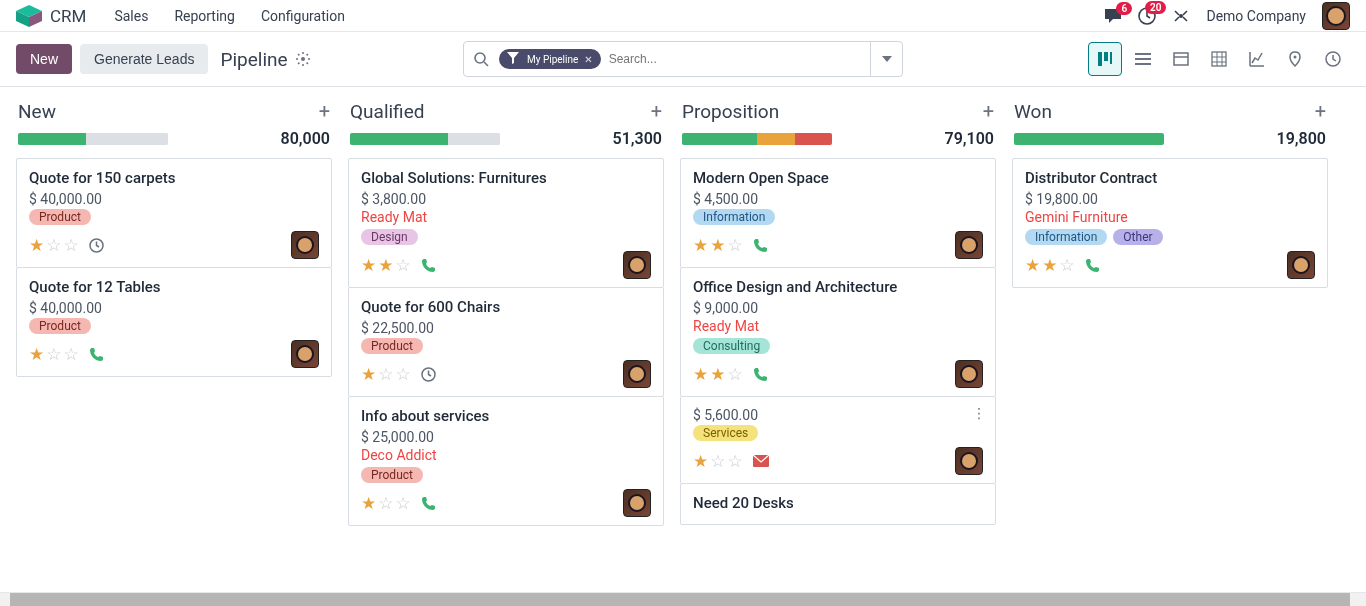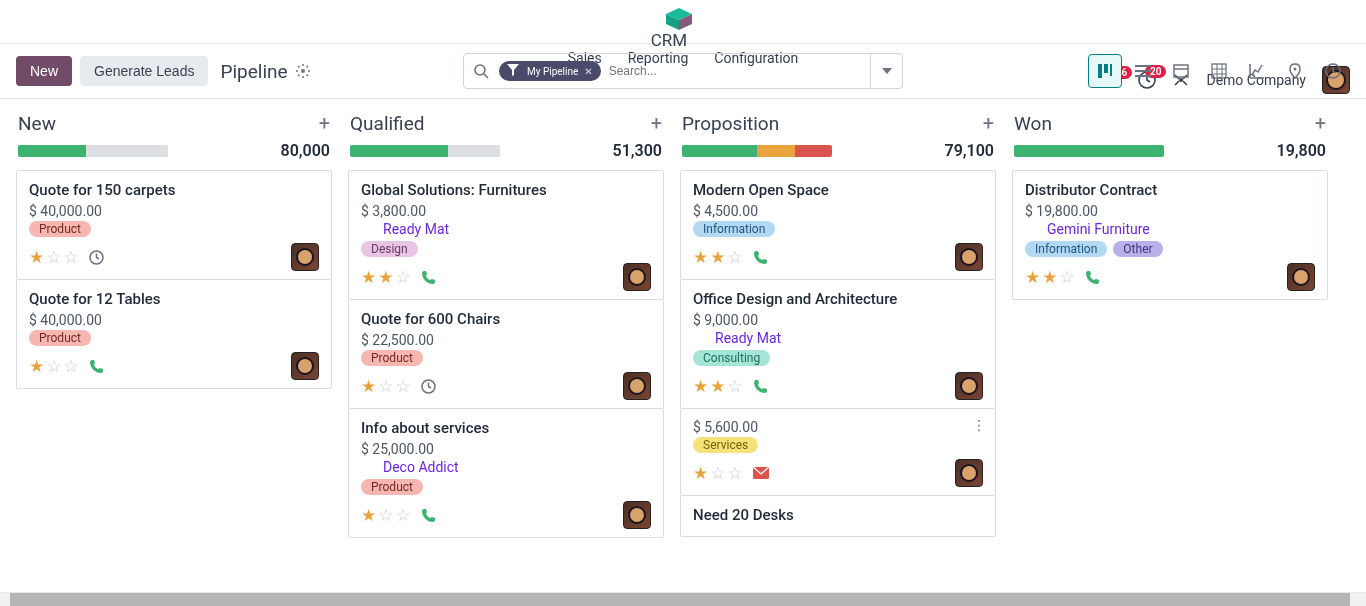--- a/index.html
+++ b/index.html
@@ -1,19 +1,19 @@
 <!DOCTYPE html>
 <html><head>
 <meta charset="utf-8">
 <style>
 * { box-sizing: border-box; margin: 0; padding: 0; }
 body { font-family: -apple-system, BlinkMacSystemFont, "Segoe UI", Roboto, sans-serif; background: #fff; color: #374151; width: 1366px; height: 606px; overflow: hidden; font-size: 14px; }
 
 
-.topnav { display: flex; align-items: center; height: 44px; padding: 8px 16px; border-bottom: 1px solid #e5e7eb; flex-direction: column; }
+.topnav { display: flex; align-items: center; height: 32px; padding: 8px 16px; border-bottom: 1px solid #e5e7eb; }
 .logo { width: 26px; height: 22px; margin-right: 8px; position: relative; }
 .appname { font-size: 17px; font-weight: 400; color: #374151; margin-right: 28px; }
 .navmenu { display: flex; gap: 26px; }
 .navmenu a { color: #374151; text-decoration: none; font-size: 14px; cursor: pointer; }
 .tright { margin-left: auto; display: flex; align-items: center; gap: 16px; }
 .badge-icon { position: relative; display: inline-flex; align-items: center; }
 .badge-icon .count { position: absolute; top: -6px; right: -10px; background: #e11d48; color: #fff; font-size: 10px; font-weight: 600; border-radius: 10px; padding: 1px 5px; min-width: 16px; text-align: center; }
 .company-name { font-size: 14px; color: #374151; }
 .avatar { width: 28px; height: 28px; border-radius: 4px; background: linear-gradient(135deg,#4a2f23,#7a4535); border:1px solid #222; display:flex; align-items:center; justify-content:center; overflow:hidden;}
 .avatar-inner{width:20px;height:20px;border-radius:50%;background:#d9a26b;border:2px solid #1a1520;position:relative;}
@@ -45,21 +45,21 @@
 .col-add { font-size:20px; color:#6b7280; cursor:pointer; font-weight:400; }
 .progressrow { display:flex; align-items:center; gap: 10px; margin-bottom: 10px; padding: 0 2px; text-align: right;}
 .progress { flex:0 0 150px; height:12px; border-radius:2px; background:#dcdfe3; display:flex; overflow:hidden; }
 .pseg { height:100%; }
 .pseg.green{background:#3cb371;} .pseg.grey{background:#dcdfe3;} .pseg.orange{background:#e8a33d;} .pseg.red{background:#d9534f;}
 .col-total { margin-left:auto; font-size:16px; font-weight:600; color:#1f2937; }
 .cards { display:flex; flex-direction:column; gap:0; }
 .card { border:1px solid #d8dde3; border-radius:2px; background:#fff; padding:10px 12px 8px 12px; margin-bottom:-1px; position:relative; }
 .card-title { font-size:15px; font-weight:500; color:#1f2937; margin-bottom:4px; }
 .card-amt { font-size:14px; color:#4b5563; margin-bottom:2px; }
-.card-partner { font-size:14px; color:#6d28d9; margin-bottom:4px;margin-left:22px; }
+.card-partner { font-size:14px; color:#ef4444; margin-bottom:4px; }
 .tags { display:flex; gap:6px; margin-bottom:6px; flex-wrap:wrap;}
 .tag { border-radius:12px; padding:1px 10px; font-size:12px; }
 .tag-product{background:#f5b7b1;color:#78281f;} .tag-design{background:#e8c5e5;color:#6b3869;} .tag-information{background:#b3d9f2;color:#1f5582;} .tag-consulting{background:#a4e5d8;color:#1f6f5b;} .tag-services{background:#f5e27a;color:#7a6100;} .tag-other{background:#b8b0e8;color:#3d3580;}
 .card-foot { display:flex; align-items:center; justify-content:space-between; }
 .stars { display:flex; gap:2px; align-items:center; }
 .star { font-size:17px; color:#e8a33d; }
 .star.off{ color:#c6cbd1;}
 .foot-ico { color:#6b7280; margin-left:8px; font-size:14px; }
 .foot-ico.phone { color:#3cb371; }
 .foot-ico.mail { color:#d9534f; }

